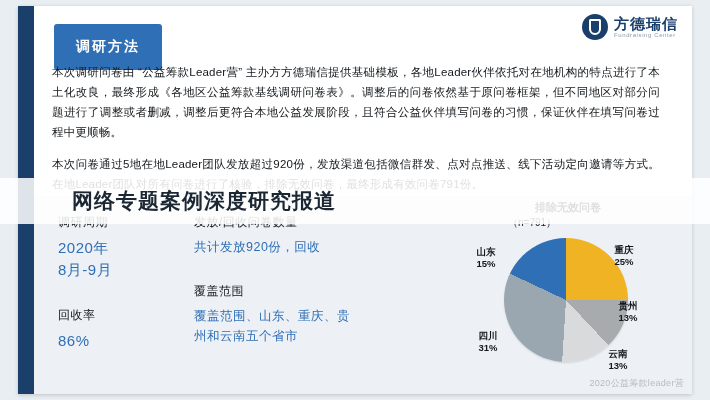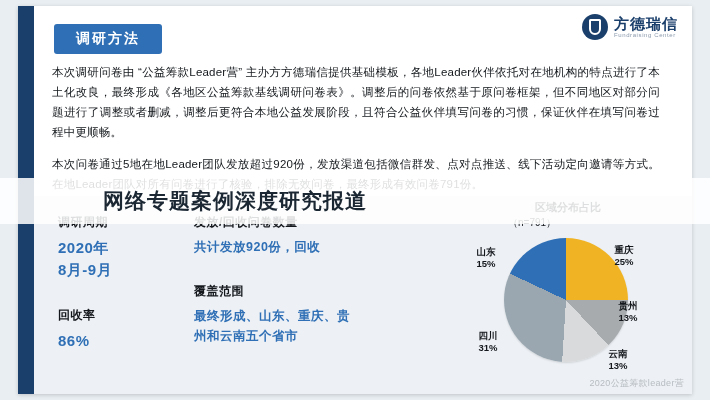--- a/index.html
+++ b/index.html
@@ -81,21 +81,21 @@
   }
   
   .title-pill {
     position: absolute;
     left: 36px;
     top: 18px;
     background: #2f6fb5;
     color: #ffffff;
     font-size: 14px;
     font-weight: bold;
-    padding: 6px 22px;
+    padding: 14px 22px;
     border-radius: 3px;
     letter-spacing: 2px;
   }
   
   .para {
     position: absolute;
     left: 34px;
     width: 608px;
     font-size: 11.5px;
     line-height: 20px;
@@ -117,28 +117,28 @@
   }
   .col {
     position: absolute;
     top: 18px;
   }
   .col-1 { left: 24px; width: 140px; }
   .col-2 { left: 160px; width: 180px; }
   .blk-label {
     font-size: 12px;
     color: #14181c;
-    font-weight: bold;
+    font-weight: normal;
     margin-bottom: 6px;
     letter-spacing: 0.5px;
   }
   .blk-value {
     font-size: 15px;
     color: #2f6fb5;
-    font-weight: bold;
+    font-weight: normal;
     line-height: 22px;
     letter-spacing: 0.5px;
   }
   .blk-value.sm {
     font-size: 12.5px;
     line-height: 20px;
   }
   .blk {
     margin-bottom: 16px;
   }
@@ -206,21 +206,21 @@
   
   .banner {
     position: absolute;
     left: 0;
     top: 178px;
     width: 710px;
     height: 46px;
     background: rgba(255,255,255,0.86);
     display: flex;
     align-items: center;
-    padding-left: 103px;
+    padding-left: 72px;
     box-sizing: border-box;
   }
   .banner-text {
     font-size: 21px;
     font-weight: bold;
     color: #1b2733;
     letter-spacing: 1px;
     text-shadow: 0 1px 0 rgba(255,255,255,0.9);
   }
 </style>
@@ -261,27 +261,27 @@
           </div>
         </div>
 
         <div class="col col-2">
           <div class="blk">
             <div class="blk-label">发放/回收问卷数量</div>
             <div class="blk-value sm">共计发放920份，回收</div>
           </div>
           <div class="blk gap2">
             <div class="blk-label">覆盖范围</div>
-            <div class="blk-value sm">最终形成、山东、重庆、贵</div>
+            <div class="blk-value sm">覆盖范围、山东、重庆、贵</div>
             <div class="blk-value sm">州和云南五个省市</div>
           </div>
         </div>
 
         <div class="chart-wrap">
-          <div class="chart-title">区域分布占比</div>
+          <div class="chart-title">排除无效问卷</div>
           <div class="chart-sub">（n=791）</div>
           <div class="pie"></div>
 
           <div class="pie-lbl" style="left:170px; top:48px; width:48px;text-align:center;">
             <span>重庆</span><br>
             <span>25%</span>
           </div>
           <div class="pie-lbl" style="left:176px; top:104px; width:44px;">
             <span>贵州</span><br>
             <span>13%</span>

